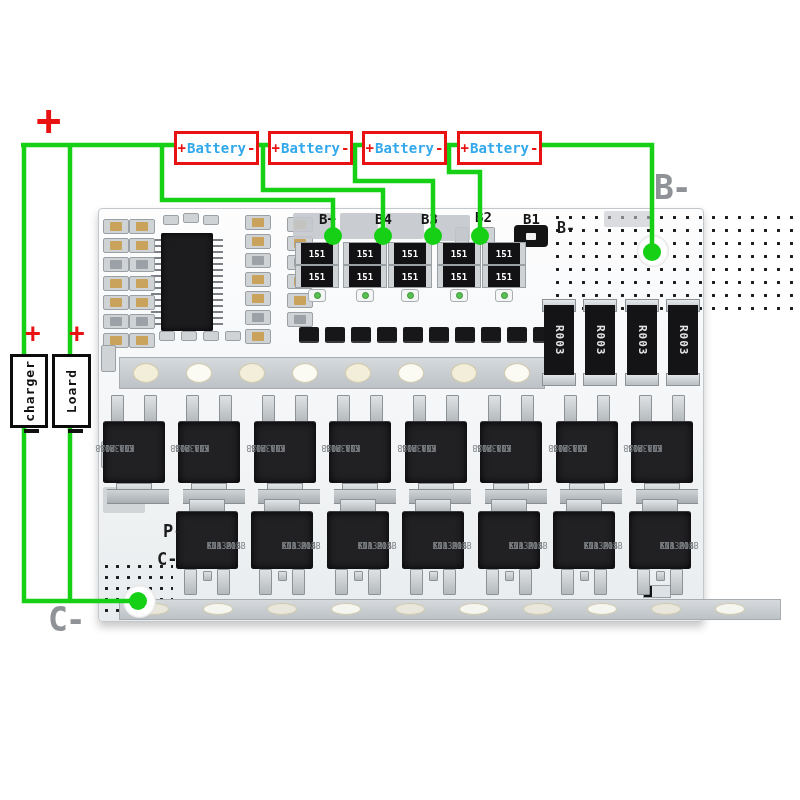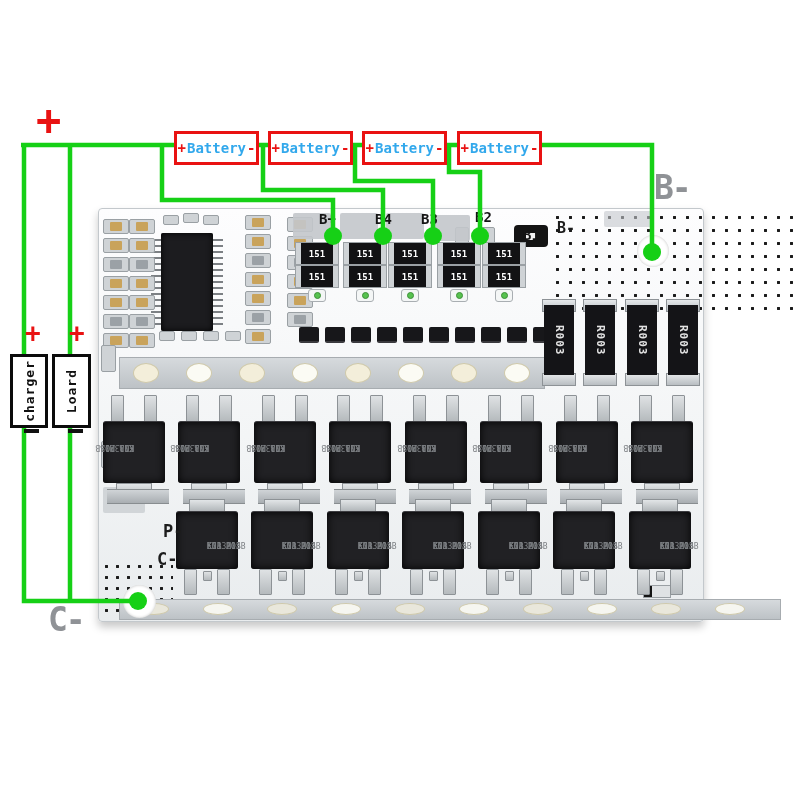--- a/index.html
+++ b/index.html
@@ -63,21 +63,21 @@
 <body>
 
 <div class="canvas">
 
   <div class="board" id="board">
 
     <span class="padlabel" style="left:220px;top:2px">B+</span>
     <span class="padlabel" style="left:276px;top:2px">B4</span>
     <span class="padlabel" style="left:322px;top:2px">B3</span>
     <span class="padlabel" style="left:376px;top:0px">B2</span>
-    <span class="padlabel" style="left:424px;top:18px">B1</span>
+    <span class="padlabel" style="left:424px;top:2px">B1</span>
 
     <span class="silk" style="left:458px;top:10px;font-size:15px">B-</span>
     <span class="silk" style="left:64px;top:312px;font-size:17px">P-</span>
     <span class="silk" style="left:58px;top:340px;font-size:17px">C-</span>
 
     <div class="dots" style="left:452px;top:2px;width:248px;height:102px"></div>
     <div class="dots fine" style="left:2px;top:352px;width:72px;height:56px"></div>
     <div class="dots" style="left:16px;top:140px;width:430px;height:7px;background-position:0 2px"></div>
 
     <div class="hole" style="left:538px;top:26px;width:32px;height:32px"></div>

